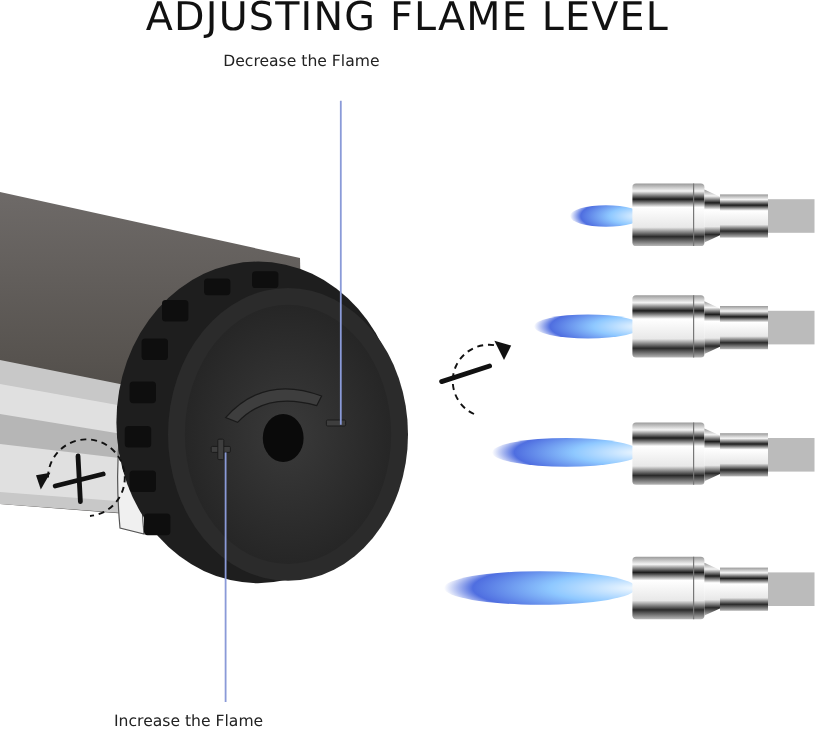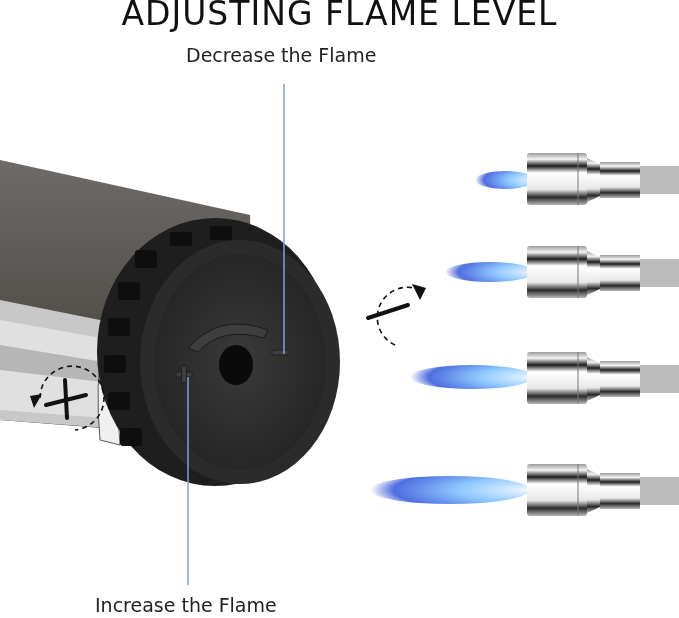--- a/index.html
+++ b/index.html
@@ -1,18 +1,18 @@
 <!DOCTYPE html>
 <html><head>
 <meta charset="utf-8">
 <style>
   html, body { margin:0; padding:0; background:#ffffff; }
   body { width:679px; height:618px; position:relative; overflow:hidden; font-family:"DejaVu Sans","Liberation Sans",sans-serif; }
   .title { position:absolute; left:0; top:-6px; width:679px; text-align:center; font-size:33px; letter-spacing:1px; color:#111; font-family:"DejaVu Sans","Liberation Sans",sans-serif; }
-  .label { position:absolute; font-size:19px; color:#222; white-space:nowrap; }
+  .label { position:absolute; font-size:13px; color:#222; white-space:nowrap; }
   .label.dec { left:186px; top:44px; }
   .label.inc { left:95px; top:594px; }
   svg.art { position:absolute; left:0; top:0; }
 </style>
 </head>
 <body>
 
 <div class="title">ADJUSTING FLAME LEVEL</div>
 <div class="label dec">Decrease the Flame</div>
 <div class="label inc">Increase the Flame</div>

